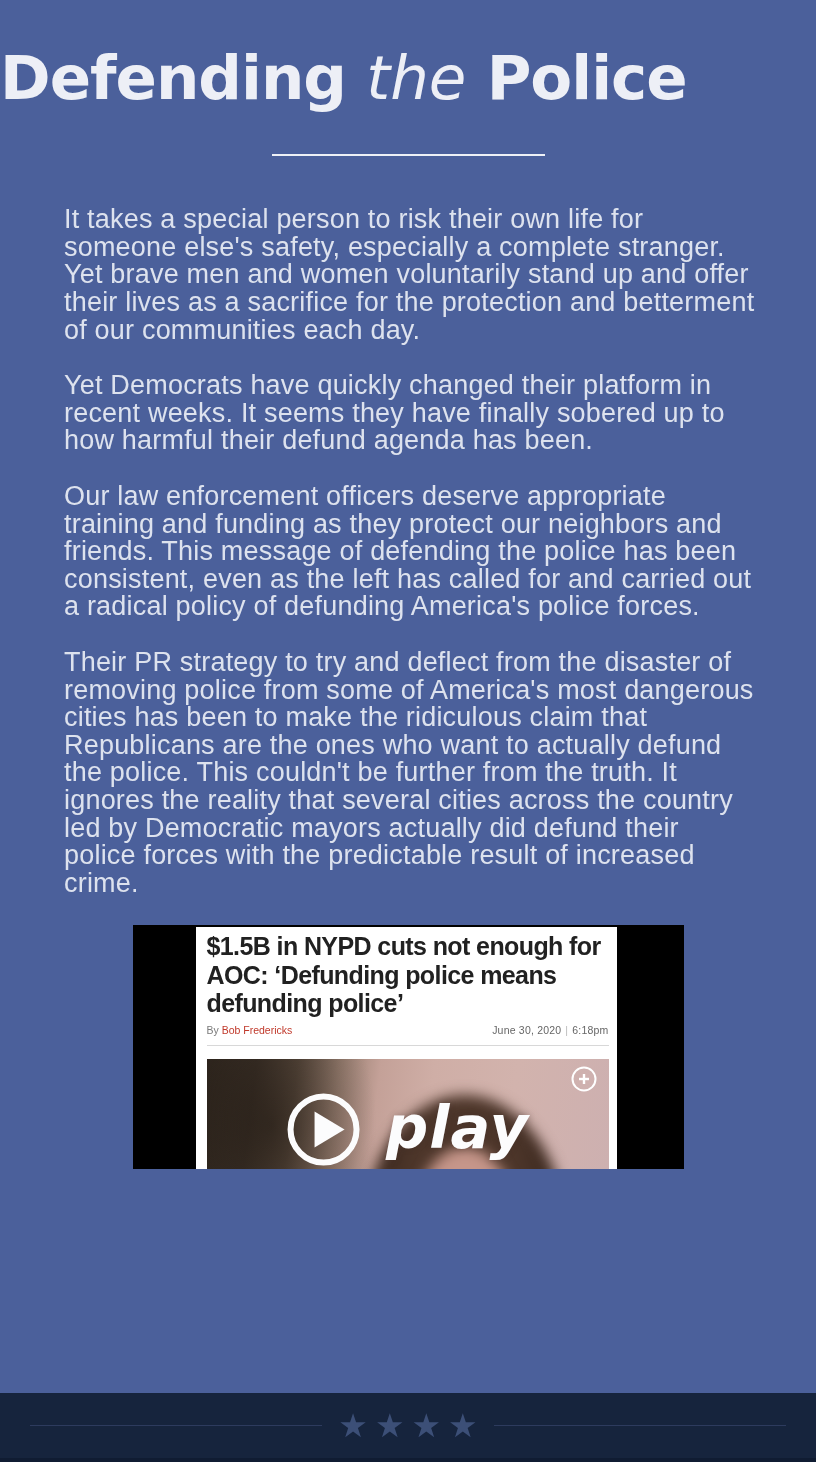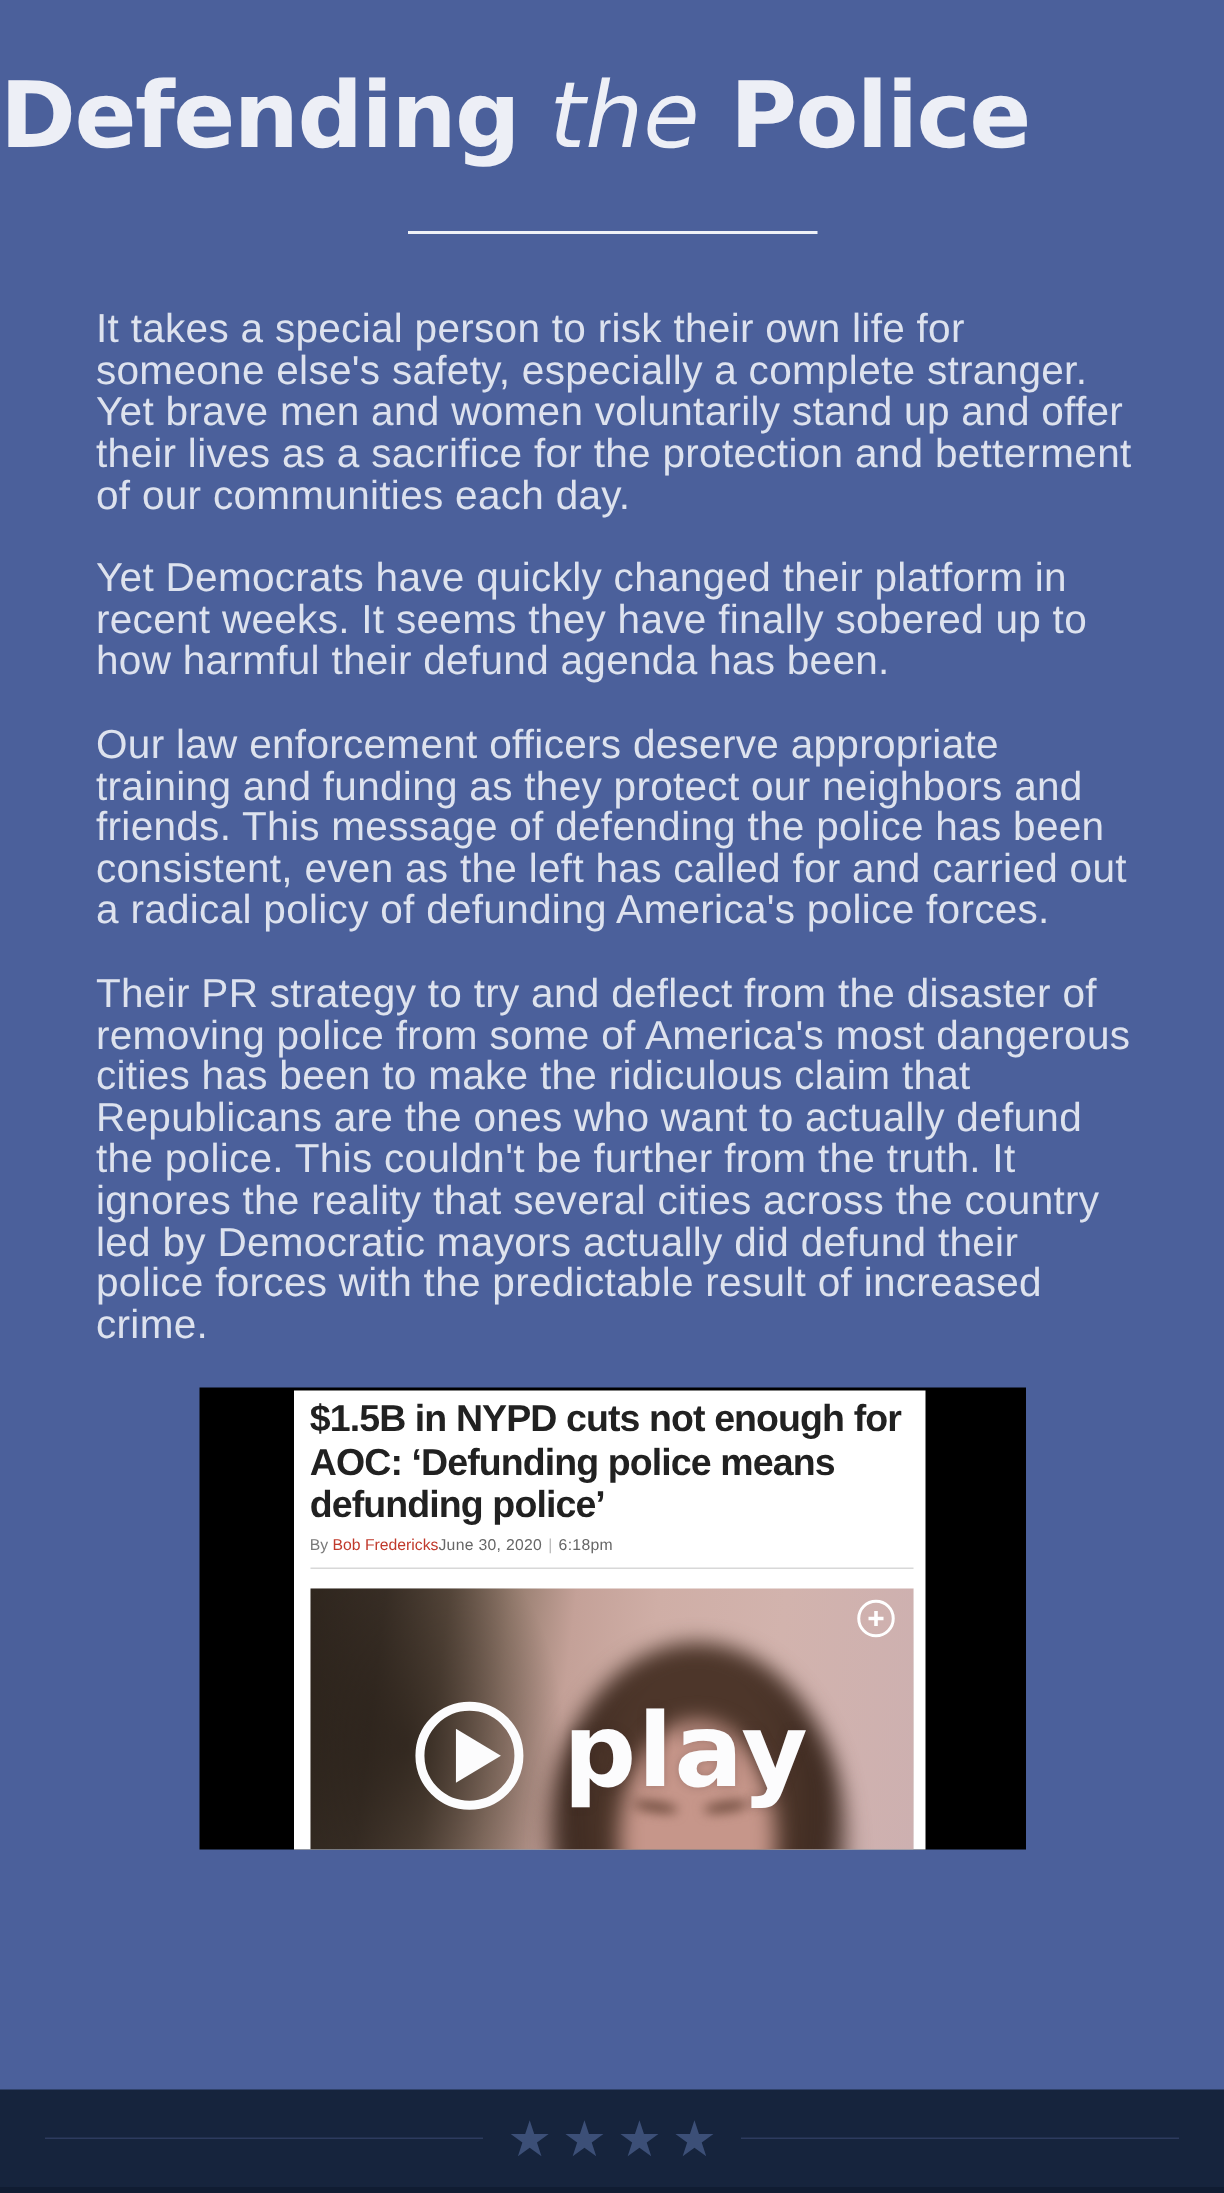--- a/index.html
+++ b/index.html
@@ -48,21 +48,21 @@
   .article .inline-link {
     color: #dde2ee;
     text-decoration: none;
     cursor: pointer;
   }
 
   
   .video-thumb {
     position: relative;
     width: 551px;
-    height: 308px;
+    height: 244px;
     margin: 21px auto 0 auto;
     background: #000;
     cursor: pointer;
   }
   .article-card {
     position: absolute;
     left: 63px;
     right: 67px;
     top: 2px;
     bottom: 0;
@@ -75,21 +75,21 @@
   .card-headline {
     font-weight: bold;
     font-size: 25px;
     line-height: 1.13;
     color: #212121;
     letter-spacing: -0.6px;
     font-family: "Liberation Sans", sans-serif;
   }
   .card-byline {
     display: flex;
-    justify-content: flex-start;
+    justify-content: space-between;
     align-items: baseline;
     margin-top: 7px;
     font-size: 10.5px;
     color: #7a7a7a;
   }
   .byline-author { color: #c0392b; }
   .byline-meta { color: #666; letter-spacing: 0.2px; }
   .byline-meta .sep { color: #bbb; margin: 0 4px; }
   .card-rule {
     border: none;
@@ -140,22 +140,23 @@
     position: absolute;
     left: 50%; top: 64%;
     transform: translate(-50%, -50%);
     display: flex;
     align-items: center;
     gap: 26px;
     color: #fcfcfd;
   }
   .play-label {
     font-family: "DejaVu Sans", sans-serif;
+    font-style: italic;
     font-weight: bold;
-    font-size: 68px;
+    font-size: 59px;
     letter-spacing: 1px;
     padding-bottom: 6px;
     text-shadow: 0 0 6px rgba(60,40,40,0.25);
   }
 
   
   .footer {
     position: absolute;
     left: 0; right: 0; bottom: 0;
     height: 69px;

